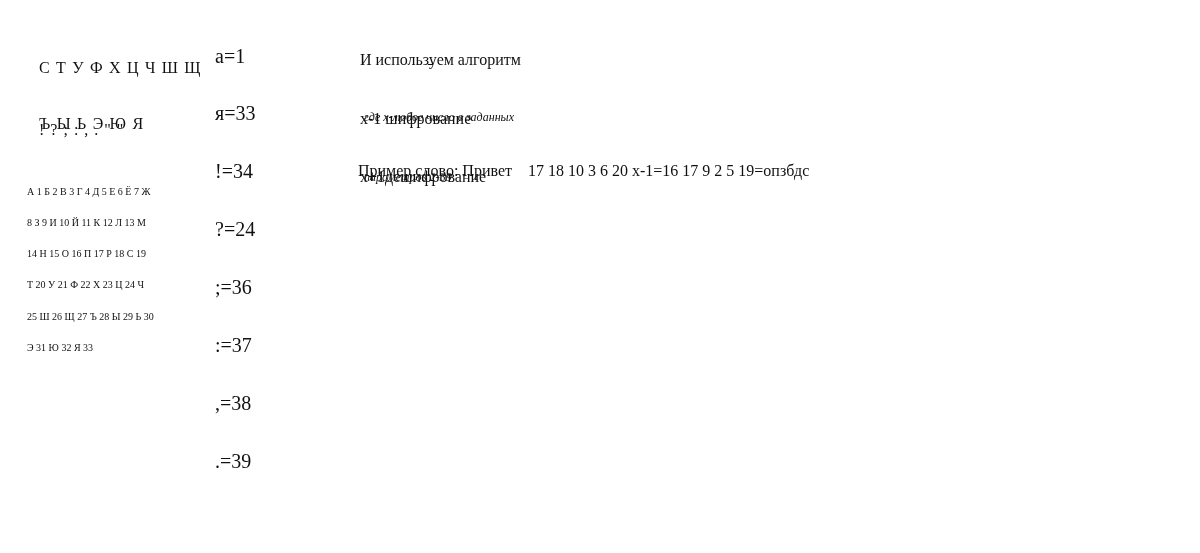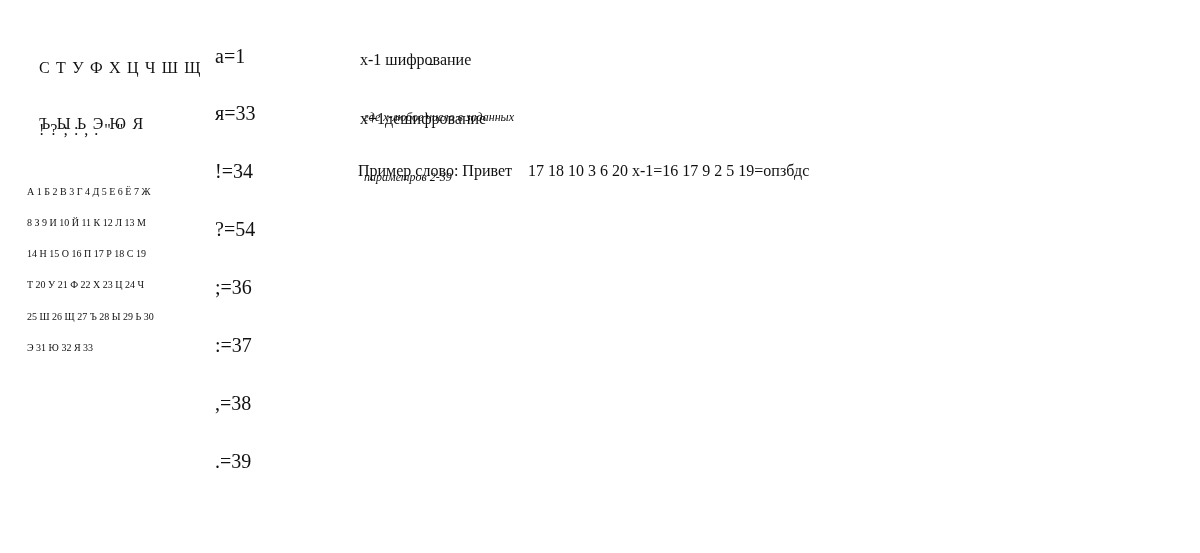--- a/index.html
+++ b/index.html
@@ -36,28 +36,29 @@
   <div>14 Н 15 О 16 П 17 Р 18 С 19</div>
   <div>Т 20 У 21 Ф 22 Х 23 Ц 24 Ч</div>
   <div>25 Ш 26 Щ 27 Ъ 28 Ы 29 Ь 30</div>
   <div>Э 31 Ю 32 Я 33</div>
 </div>
 
 <div class="abs eq">
   <div>а=1</div>
   <div>я=33</div>
   <div>!=34</div>
-  <div>?=54</div>
+  <div>?=24</div>
   <div>;=36</div>
   <div>:=37</div>
   <div>,=38</div>
   <div>.=39</div>
 </div>
 
 <div class="abs algo">
+  <div>И используем алгоритм</div>
   <div>х-1 шифрование</div>
   <div>х+1дешифрование</div>
 </div>
 <div class="abs dash"></div>
 
 <div class="abs where">
   <div>где х-любое число в заданных</div>
   <div>параметров 2-39</div>
 </div>
 

